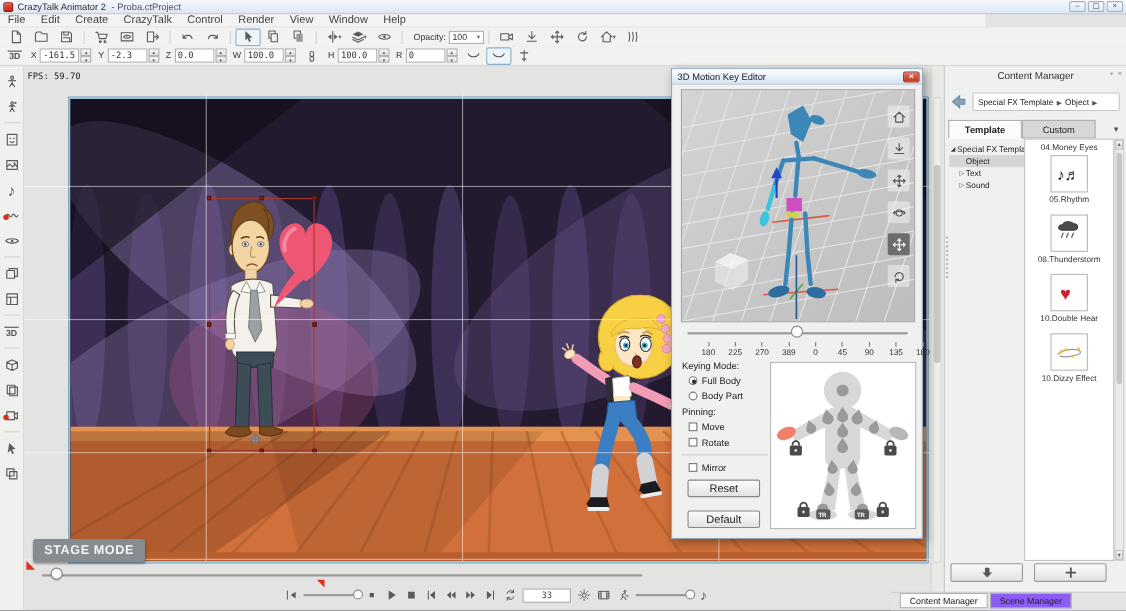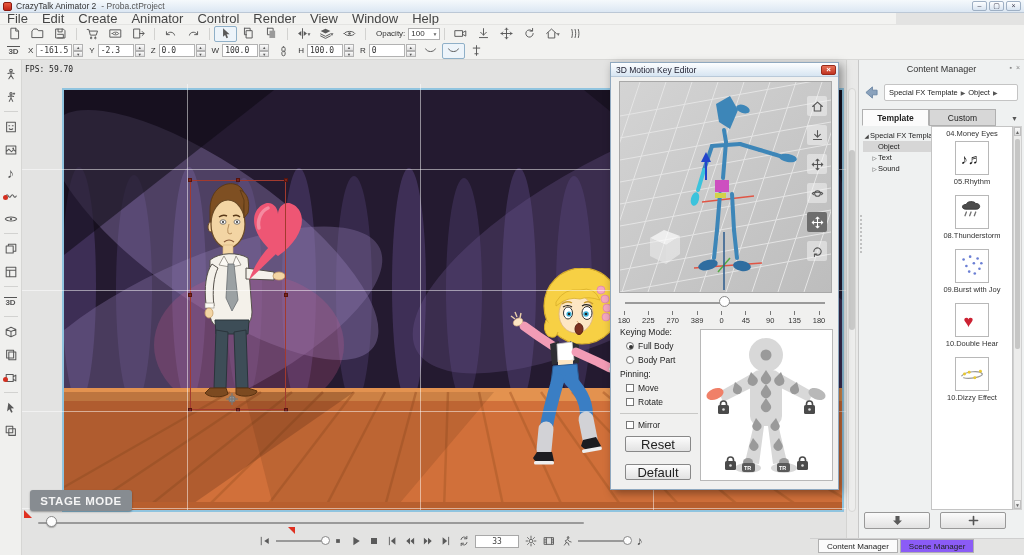--- a/index.html
+++ b/index.html
@@ -3,21 +3,21 @@
 <meta charset="utf-8">
 <style>
 *{margin:0;padding:0;box-sizing:border-box}
 html,body{width:1024px;height:555px;overflow:hidden}
 body{position:relative;font-family:"Liberation Sans",sans-serif;background:#e3e3e2;color:#333}
 
 .titlebar{position:absolute;left:0;top:0;width:1024px;height:13px;background:linear-gradient(#f5f9fc,#dce7f3);border-bottom:1px solid #bcc8d6;display:flex;align-items:center;font-size:8.5px;color:#333;z-index:9}
 .applogo{width:9px;height:9px;background:linear-gradient(#e85a40,#c02418);margin:0 4px 0 3px;border-radius:2px;border:1px solid #8a1a10}
 .wbtns{margin-left:auto;display:flex;gap:2px;padding-right:3px}
 .wbtn{width:15px;height:10px;border:1px solid #9fb0c4;background:linear-gradient(#fdfeff,#d8e4f1);font-size:7px;line-height:8px;text-align:center;color:#445;border-radius:2px}
-.menubar{position:absolute;top:13px;left:0;width:896px;height:12px;background:#f3f3f1;display:flex;align-items:center;font-size:13px;color:#444;border-bottom:1px solid #e4e4e2;z-index:9}
+.menubar{position:absolute;top:13px;left:0;width:896px;height:12px;background:#f3f3f1;display:flex;align-items:center;font-size:10px;color:#444;border-bottom:1px solid #e4e4e2;z-index:9}
 .menu-item{padding:0 7px}
 
 .toolbar1{position:absolute;top:25px;left:0;width:1024px;height:17px;background:#f2f2f0;display:flex;align-items:center;padding-left:3px;z-index:9}
 .toolbar2{position:absolute;top:42px;left:0;width:1024px;height:18px;background:#f2f2f0;border-bottom:1px solid #d8d8d6;display:flex;align-items:center;padding-left:2px;z-index:9}
 .vsep{width:1px;height:12px;background:#d2d2d0;margin:0 4px}
 .tbtn{width:23px;height:16px;display:flex;align-items:center;justify-content:center;position:relative}
 .tbtn.active{border:1px solid #8fb0c8;background:#edf4fa;border-radius:2px}
 .drop{font-size:5px;color:#666;margin-left:-2px}
 svg.ic{width:13px;height:13px;stroke:#5a5a5a;fill:none;stroke-width:1.2;stroke-linecap:round;stroke-linejoin:round}
 .ic3d{font-size:8px;font-weight:bold;color:#555;border-top:1.5px solid #555;padding:0 1px;line-height:9px}
@@ -65,31 +65,31 @@
 .dlg-title{height:14px;background:linear-gradient(#fdfeff,#d7e5f2);border-bottom:1px solid #b9c9d9;display:flex;align-items:center;font-size:8.5px;color:#223;padding-left:5px}
 .dlg-close{margin-left:auto;margin-right:2px;width:15px;height:10px;background:linear-gradient(#e87258,#c03322);border:1px solid #992a1b;border-radius:2px;color:#fff;font-size:8px;line-height:8px;text-align:center;font-weight:bold}
 .viewport{position:absolute;left:8px;top:18px;width:213px;height:212px;background:linear-gradient(135deg,#d4d4d4,#bdbdbd);border:1px solid #a8a8a8;overflow:hidden}
 .vtools{position:absolute;right:4px;top:14px;display:flex;flex-direction:column;gap:9px}
 .vtool{width:20px;height:20px;display:flex;align-items:center;justify-content:center;background:rgba(246,246,246,.5);border-radius:2px;font-size:12px;color:#555}
 .vtool svg{width:13px;height:13px;stroke:#555;fill:none;stroke-width:1.3;stroke-linecap:round;stroke-linejoin:round}
 .vtool.active{background:#6d6d6d}
 .vtool.active svg{stroke:#fff}
 .dtrack{position:absolute;left:14px;top:239px;width:200px;height:2px;background:#9a9a9a}
 .dhandle{position:absolute;left:108px;top:233px;width:11px;height:11px;border-radius:50%;background:#fff;border:1px solid #888}
-.ticks{position:absolute;left:4px;top:248px;width:213px;display:flex;justify-content:space-between}
+.ticks{position:absolute;left:24px;top:248px;width:213px;display:flex;justify-content:space-between}
 .tick{display:flex;flex-direction:column;align-items:center;font-size:7.5px;color:#333;width:18px}
 .tickmark{width:1px;height:4px;background:#777;margin-bottom:1px}
 .kcol{position:absolute;left:9px;top:262px;width:80px;font-size:8.5px;color:#222}
 .krow{display:flex;align-items:center;height:14px}
 .krow.head{font-size:8.5px;color:#222}
 .radio{width:8px;height:8px;border:1px solid #777;border-radius:50%;background:#fff;margin:0 4px 0 6px;position:relative;flex:none}
 .radio.sel:after{content:"";position:absolute;left:1.5px;top:1.5px;width:4px;height:4px;background:#333;border-radius:50%}
 .chk{width:8px;height:8px;border:1px solid #777;background:#fff;margin:0 4px 0 6px;flex:none}
 .khr{width:78px;height:1px;background:#c8c8c6;margin:4px 0}
-.dbtn{width:66px;height:16px;background:linear-gradient(#fcfcfc,#e2e2e2);border:1px solid #888;border-radius:2px;font-size:13px;display:flex;align-items:center;justify-content:center;color:#222;margin:4px 0 0 5px}
+.dbtn{width:66px;height:16px;background:linear-gradient(#fcfcfc,#e2e2e2);border:1px solid #888;border-radius:2px;font-size:10px;display:flex;align-items:center;justify-content:center;color:#222;margin:4px 0 0 5px}
 .bodymap{position:absolute;left:89px;top:266px;width:133px;height:152px;background:#fff;border:1px solid #b8b8b8}
 
 .panel{position:absolute;left:858px;top:60px;width:166px;height:495px;background:#eff1f1;border-left:1px solid #c8c8c8;z-index:3}
 .panel-head{height:18px;display:flex;align-items:center;justify-content:center;font-size:9px;color:#333;position:relative}
 .phicons{position:absolute;right:4px;top:4px;font-size:7px;color:#888;display:flex;gap:4px}
 .crumbrow{position:absolute;left:3px;top:24px;display:flex;align-items:center;gap:4px}
 .backbtn{width:18px;height:16px;display:flex;align-items:center;justify-content:center}
 .crumbfield{width:134px;height:17px;background:#fff;border:1px solid #c4c4c4;border-radius:2px;font-size:7.5px;display:flex;align-items:center;padding-left:4px;color:#222;gap:3px;white-space:nowrap;overflow:hidden}
 .crumbsep{font-size:6px;color:#555}
 .ptabs{position:absolute;left:3px;top:49px;display:flex;align-items:flex-end;width:160px}
@@ -132,21 +132,21 @@
       <div class="wbtn">–</div>
       <div class="wbtn">▢</div>
       <div class="wbtn">×</div>
     </div>
 </div>
 
 <div class="menubar" id="menubar">
     <div class="menu-item">File</div>
     <div class="menu-item">Edit</div>
     <div class="menu-item">Create</div>
-    <div class="menu-item">Animator</div>
+    <div class="menu-item">CrazyTalk</div>
     <div class="menu-item">Control</div>
     <div class="menu-item">Render</div>
     <div class="menu-item">View</div>
     <div class="menu-item">Window</div>
     <div class="menu-item">Help</div>
   </div>
 
 <div class="toolbar1" id="toolbar1">
     <div class="tbtn">
       <svg viewBox="0 0 16 16" class="ic" style="width: 13px; height: 13px;">
@@ -962,36 +962,20 @@
           <svg viewBox="0 0 30 30" style="width: 28px; height: 28px;">
             <path d="M8 12 C3 12 4 6 9 7 C9 3 18 3 19 6 C24 5 25 12 20 12 Z" fill="#4c4c4c" stroke="#3a3a3a" stroke-width="1" stroke-linecap="round"></path>
             <path d="M9 15l-1.5 4 M14 15l-1.5 4 M19 15l-1.5 4" fill="none" stroke="#707070" stroke-width="1.4" stroke-linecap="round"></path>
           </svg>
         </div>
         <div class="ilabel">08.Thunderstorm</div>
       </div>
       <div class="litem">
         <div class="ibox">
           <svg viewBox="0 0 30 30" style="width: 28px; height: 28px;">
-            <circle cx="6" cy="8" r="1.4" fill="#6b7fd4"></circle>
-            <circle cx="13" cy="5" r="1.4" fill="#6b7fd4"></circle>
-            <circle cx="21" cy="7" r="1.4" fill="#6b7fd4"></circle>
-            <circle cx="25" cy="12" r="1.4" fill="#6b7fd4"></circle>
-            <circle cx="9" cy="15" r="1.4" fill="#6b7fd4"></circle>
-            <circle cx="17" cy="12" r="1.4" fill="#6b7fd4"></circle>
-            <circle cx="23" cy="18" r="1.4" fill="#6b7fd4"></circle>
-            <circle cx="12" cy="21" r="1.4" fill="#6b7fd4"></circle>
-            <circle cx="18" cy="23" r="1.4" fill="#6b7fd4"></circle>
-          </svg>
-        </div>
-        <div class="ilabel">09.Burst with Joy</div>
-      </div>
-      <div class="litem">
-        <div class="ibox">
-          <svg viewBox="0 0 30 30" style="width: 28px; height: 28px;">
             <text x="6" y="22" font-size="18" fill="#cc2233">♥</text>
           </svg>
         </div>
         <div class="ilabel">10.Double Hear</div>
       </div>
       <div class="litem">
         <div class="ibox">
           <svg viewBox="0 0 30 30" style="width: 28px; height: 28px;">
             <path d="M4 17 C8 12 24 11 26 15" fill="none" stroke="#999" stroke-width="1.2" stroke-linecap="round"></path>
             <path d="M26 15 C27 18 12 21 6 19" fill="none" stroke="#999" stroke-width="1.2" stroke-linecap="round"></path>

